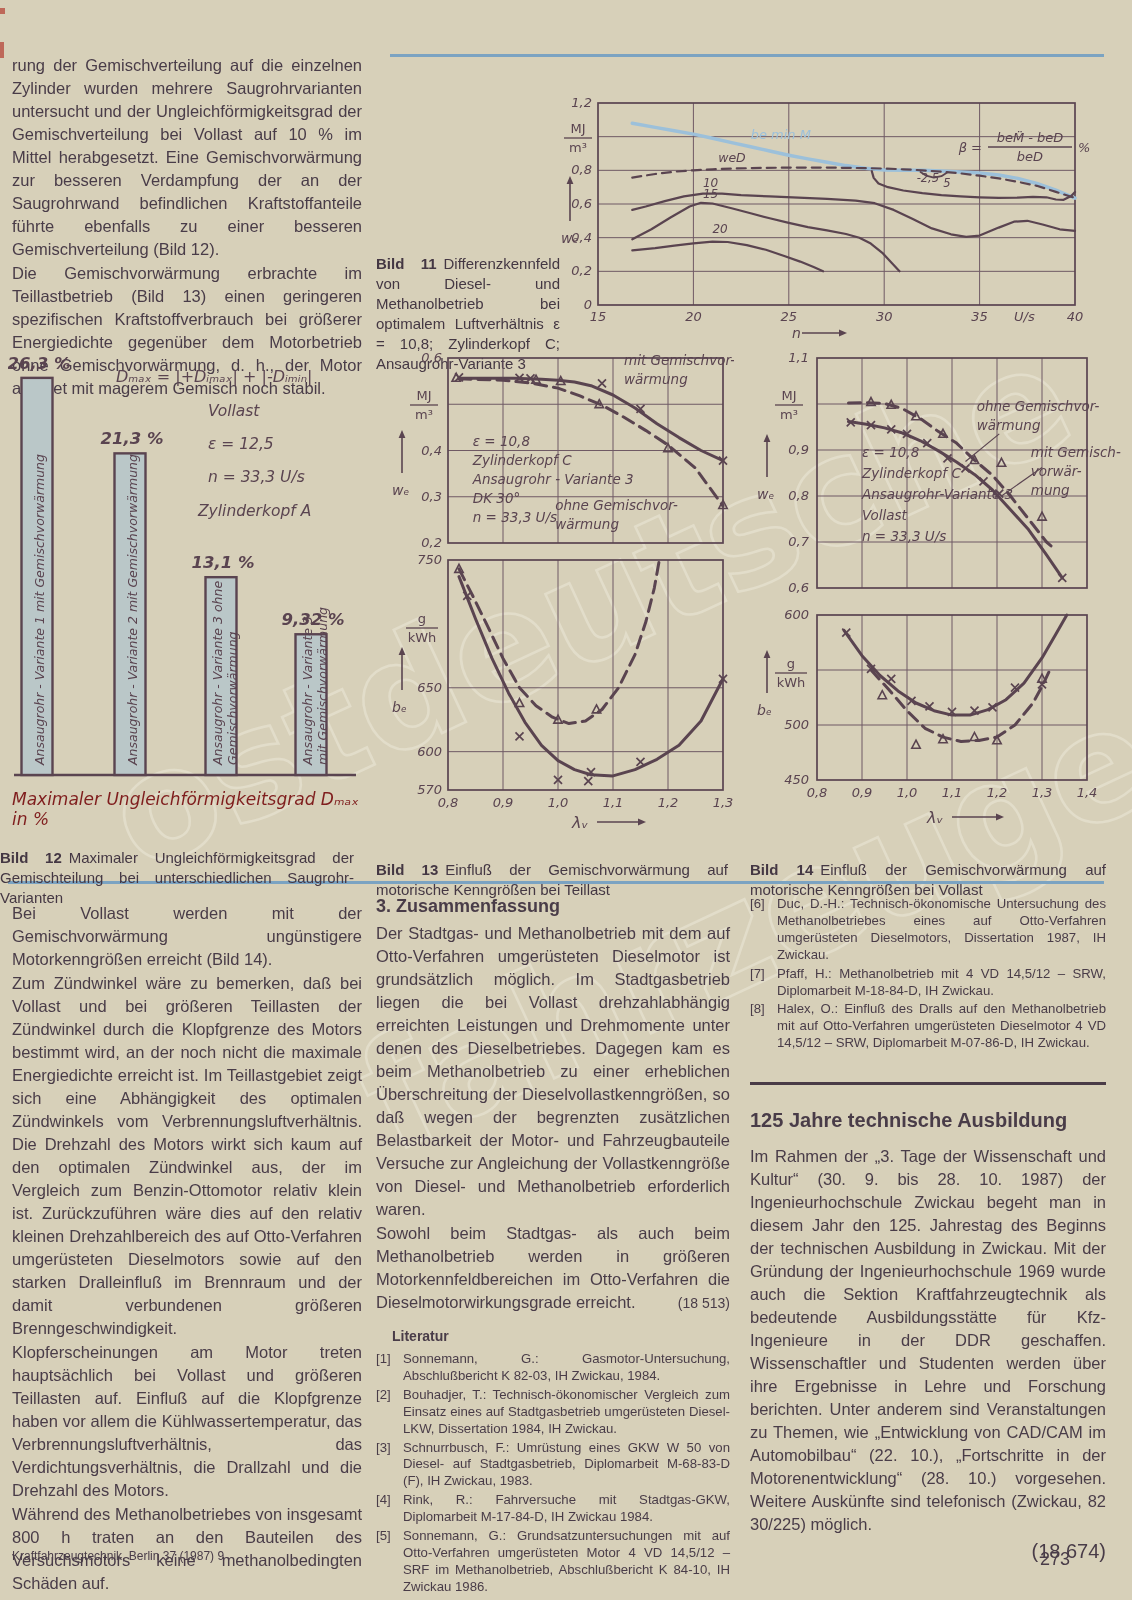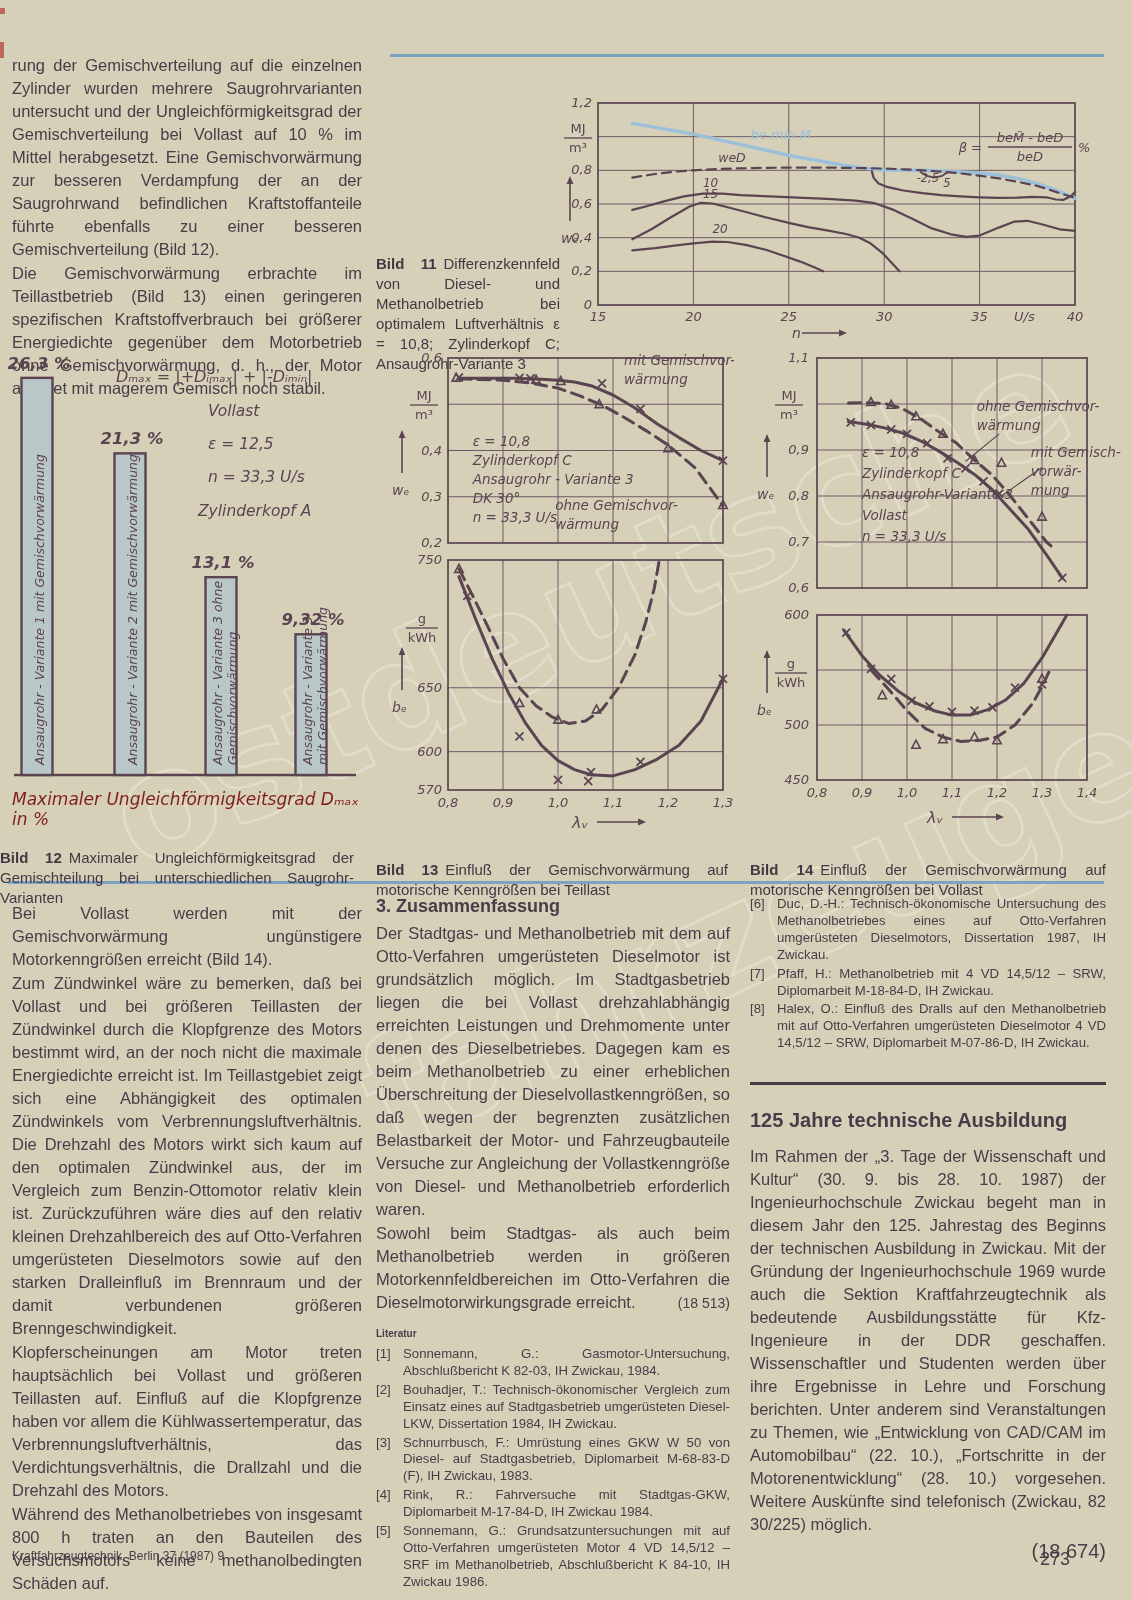--- a/index.html
+++ b/index.html
@@ -5,21 +5,21 @@
   html,body{margin:0;padding:0;background:#b0a890;}
   .page{position:relative;width:1132px;height:1600px;background:#d7d0b9;overflow:hidden;
         font-family:"Liberation Sans",sans-serif;color:#493c48;}
   .abs{position:absolute;}
   .par{margin:0 0 1px 0;text-align:justify;font-size:16.5px;line-height:23px;}
   .rule-blue{background:#7ba3c2;height:3px;}
   .caption{font-size:15px;line-height:1.34;text-align:justify;color:#443743;margin-top:24px;}
   .caption b{margin-right:7px;}
   .axis-caption{font-family:"DejaVu Sans",sans-serif;font-style:italic;font-size:17px;color:#7f1d1d;}
   .h-mid{font-size:18px;font-weight:bold;margin:0 0 5px 0;}
-  .h-lit{font-size:10px;font-weight:bold;margin:17px 0 7px 0;}
+  .h-lit{font-size:14px;font-weight:bold;margin:17px 0 7px 16px;}
   .h2{font-size:20px;font-weight:bold;margin:24px 0 13px 0;}
   .refs{font-size:13.2px;line-height:16.9px;}
   .ref{display:flex;margin-bottom:2px;}
   .ref .n{width:27px;flex:none;}
   .ref .t{text-align:justify;flex:auto;}
   .tagline{text-align:right;font-size:14px;margin-top:-20px;}
   .tagline2{text-align:right;font-size:20px;margin-top:4px;}
   .divider{height:3px;background:#4a3c47;margin-top:30px;}
   .footer{font-size:12px;}
   .pagenum{font-size:18px;}

